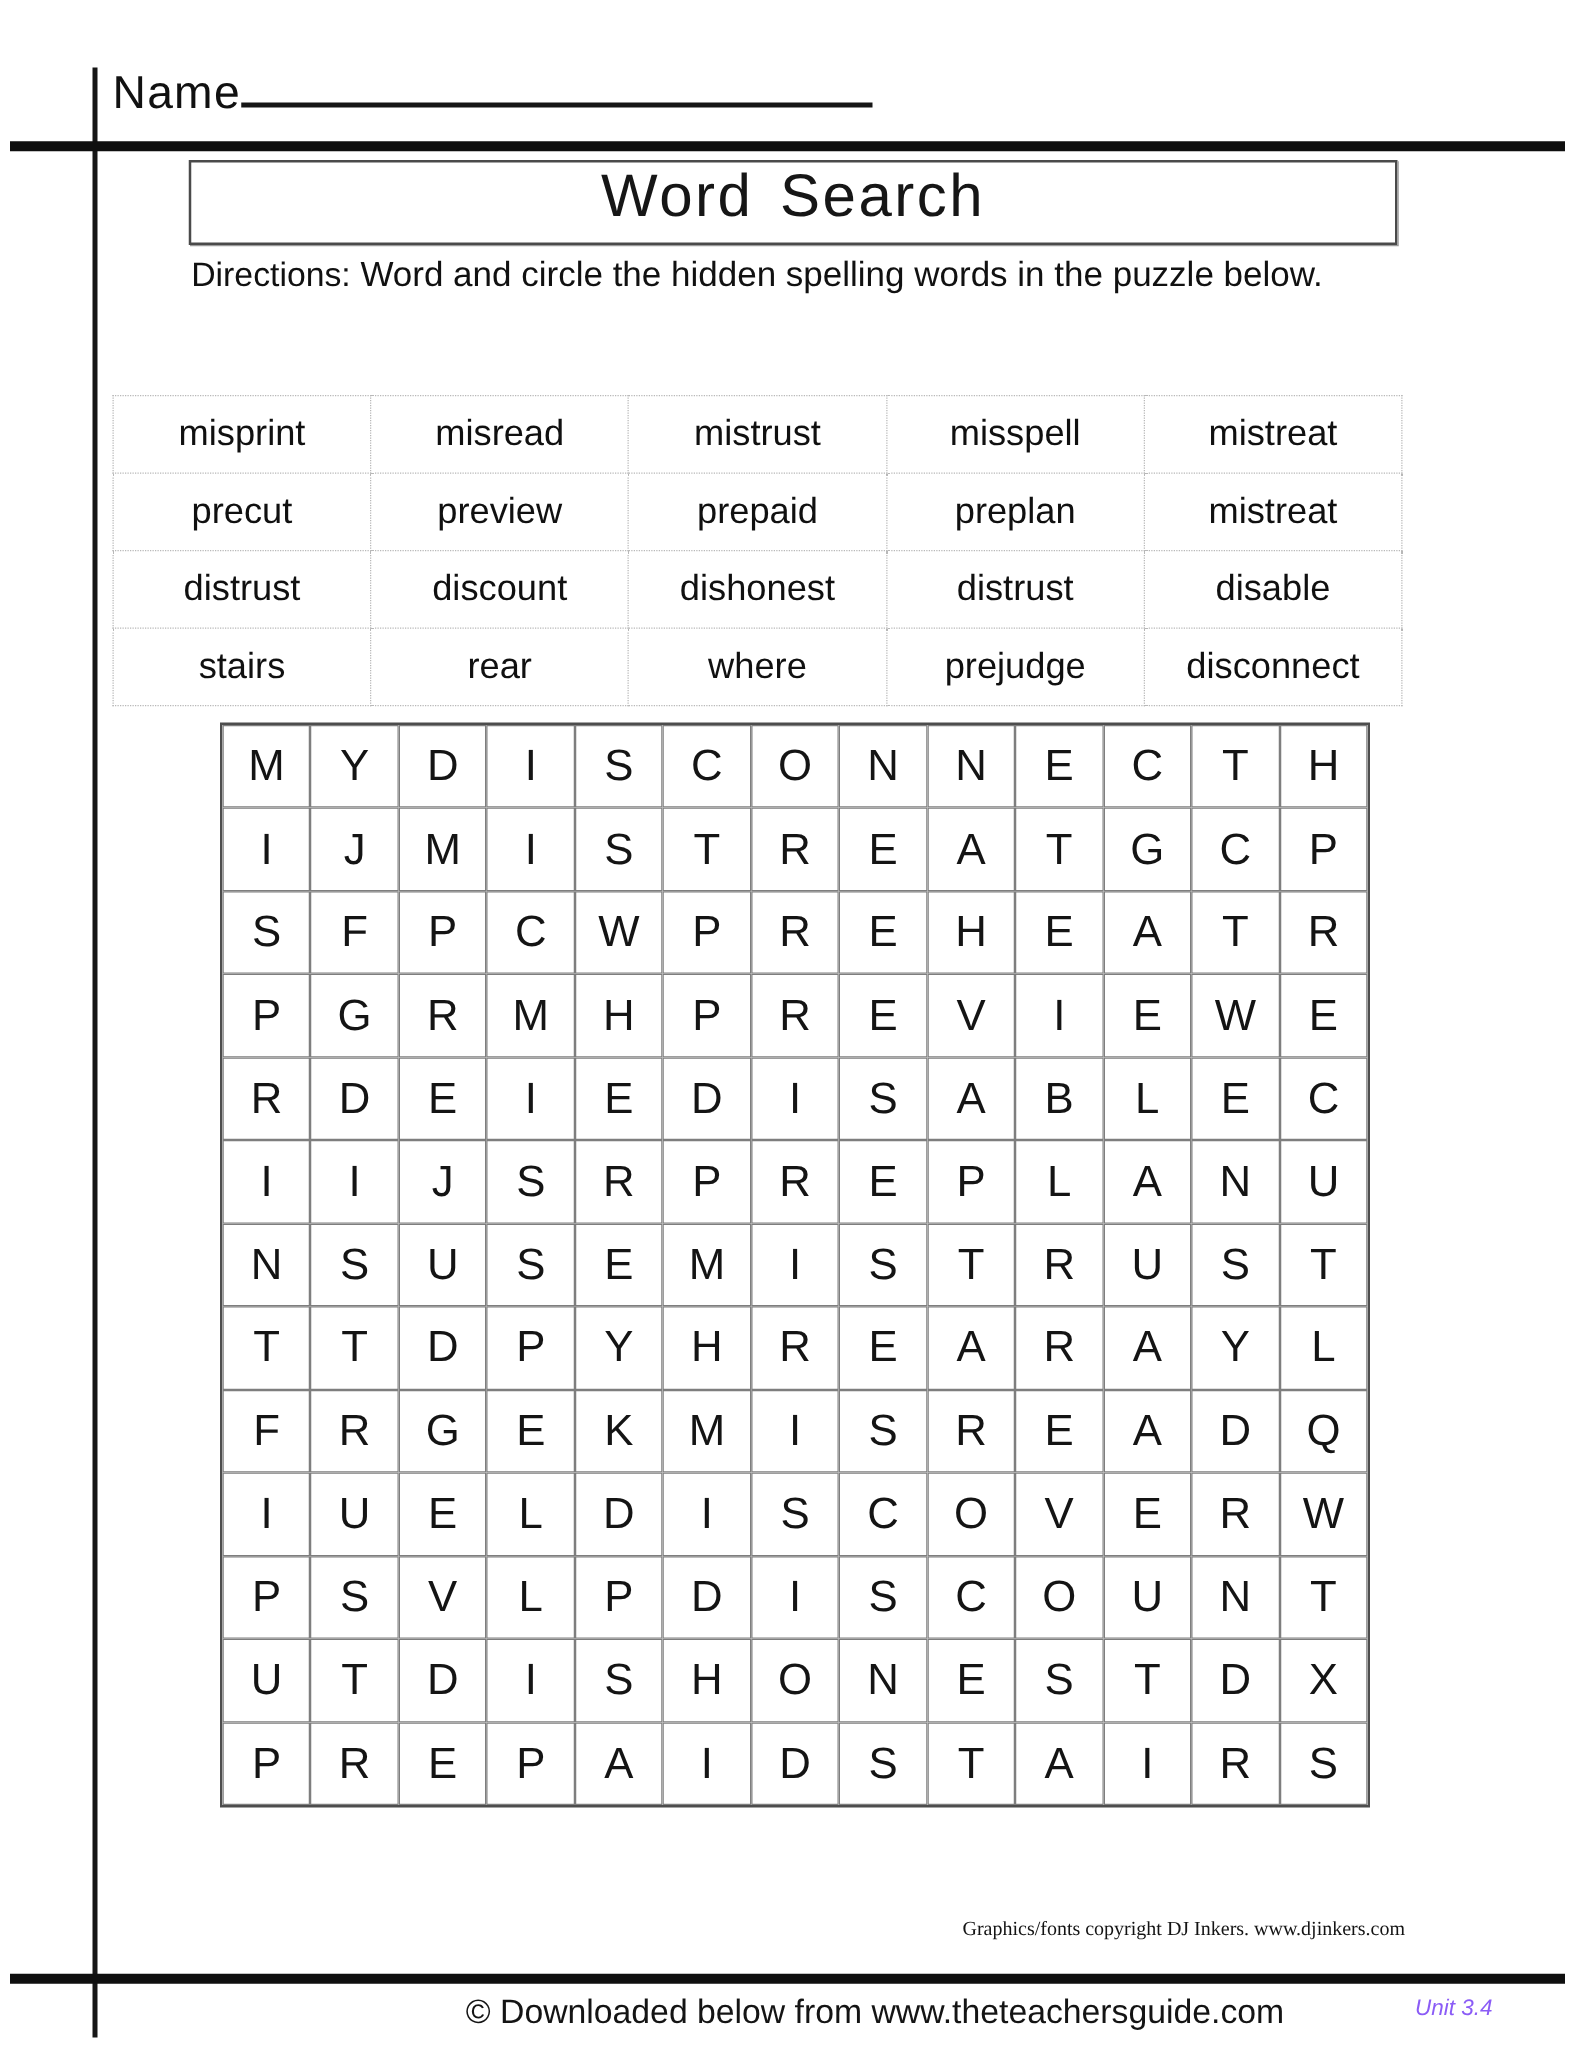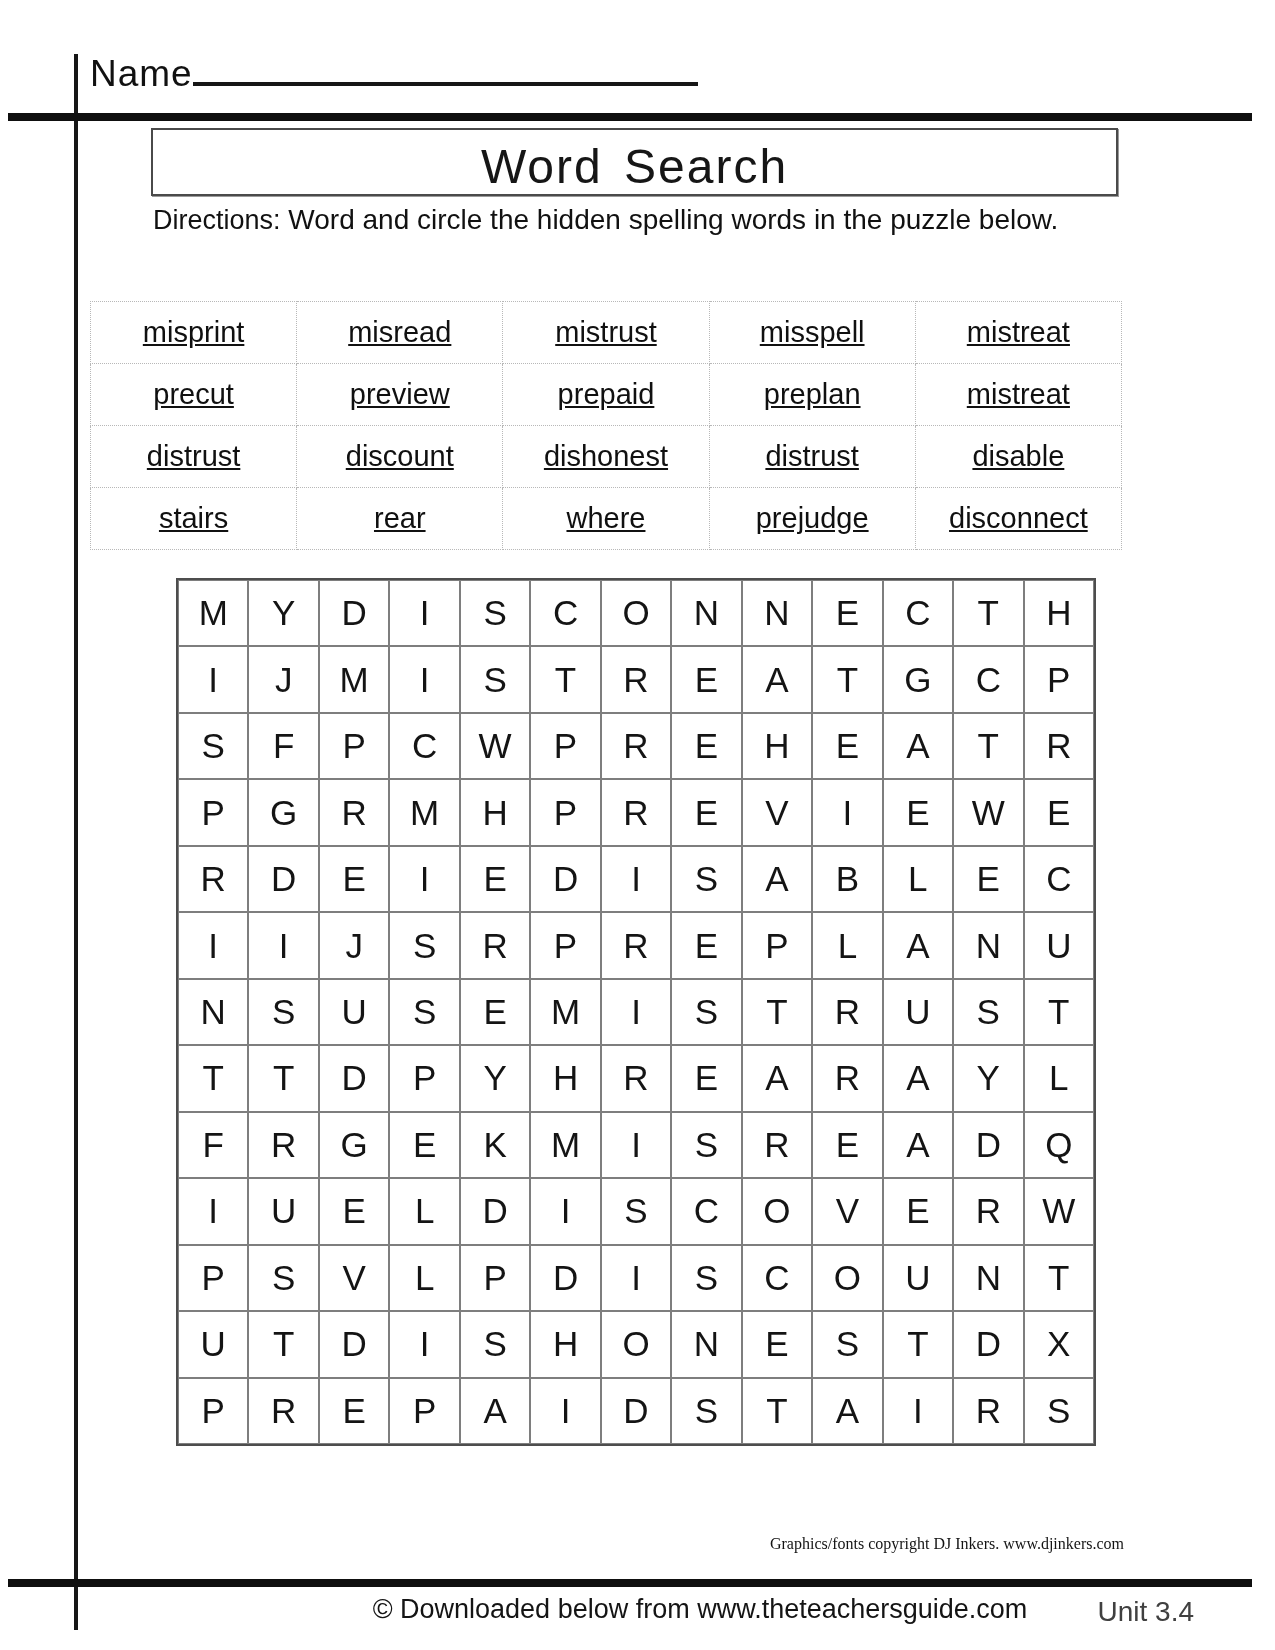--- a/index.html
+++ b/index.html
@@ -50,21 +50,21 @@
   }
 
   
   .title-box {
     position: absolute;
     left: 151px; top: 128px;
     width: 963px; height: 64px;
     border: 2px solid #4a4a4a;
     box-shadow: 1px 1px 0 #9a9a9a;
     display: flex;
-    align-items: flex-end;
+    align-items: flex-start;
     justify-content: center;
   }
   .title-text {
     font-size: 48px;
     letter-spacing: 2px;
     word-spacing: 6px;
     color: #161616;
   }
 
   
@@ -74,25 +74,24 @@
     width: 990px;
     font-size: 28px;
     white-space: nowrap;
   }
   .directions .dir-label { font-size: 27px; letter-spacing: 0; }
   .directions .dir-text  { font-size: 28px; }
 
   
   .word-table {
     position: absolute;
-    left: 90px; top: 301px;
+    left: 90px; top: 316px;
     width: 1032px;
     border-collapse: collapse;
     table-layout: fixed;
-    text-decoration: underline;
   }
   .word-table td {
     border: 1px dotted #b8b8b8;
     height: 59px;
     text-align: center;
     vertical-align: middle;
     font-size: 29px;
     color: #101010;
   }
 
@@ -131,23 +130,24 @@
     left: 290px; top: 1594px;
     width: 820px;
     text-align: center;
     font-size: 27px;
     color: #141414;
     white-space: nowrap;
   }
   .unit-label {
     position: absolute;
     right: 58px; top: 1596px;
-    font-size: 28px;
-    color: #404040;
-    white-space: nowrap;
+    font-size: 18px;
+    color: #8b5cf6;
+    white-space: nowrap;
+    font-style: italic;
   }
 </style>
 </head>
 <body>
 
 <div class="page">
 
   <div class="left-rule"></div>
   <div class="top-rule"></div>
 

